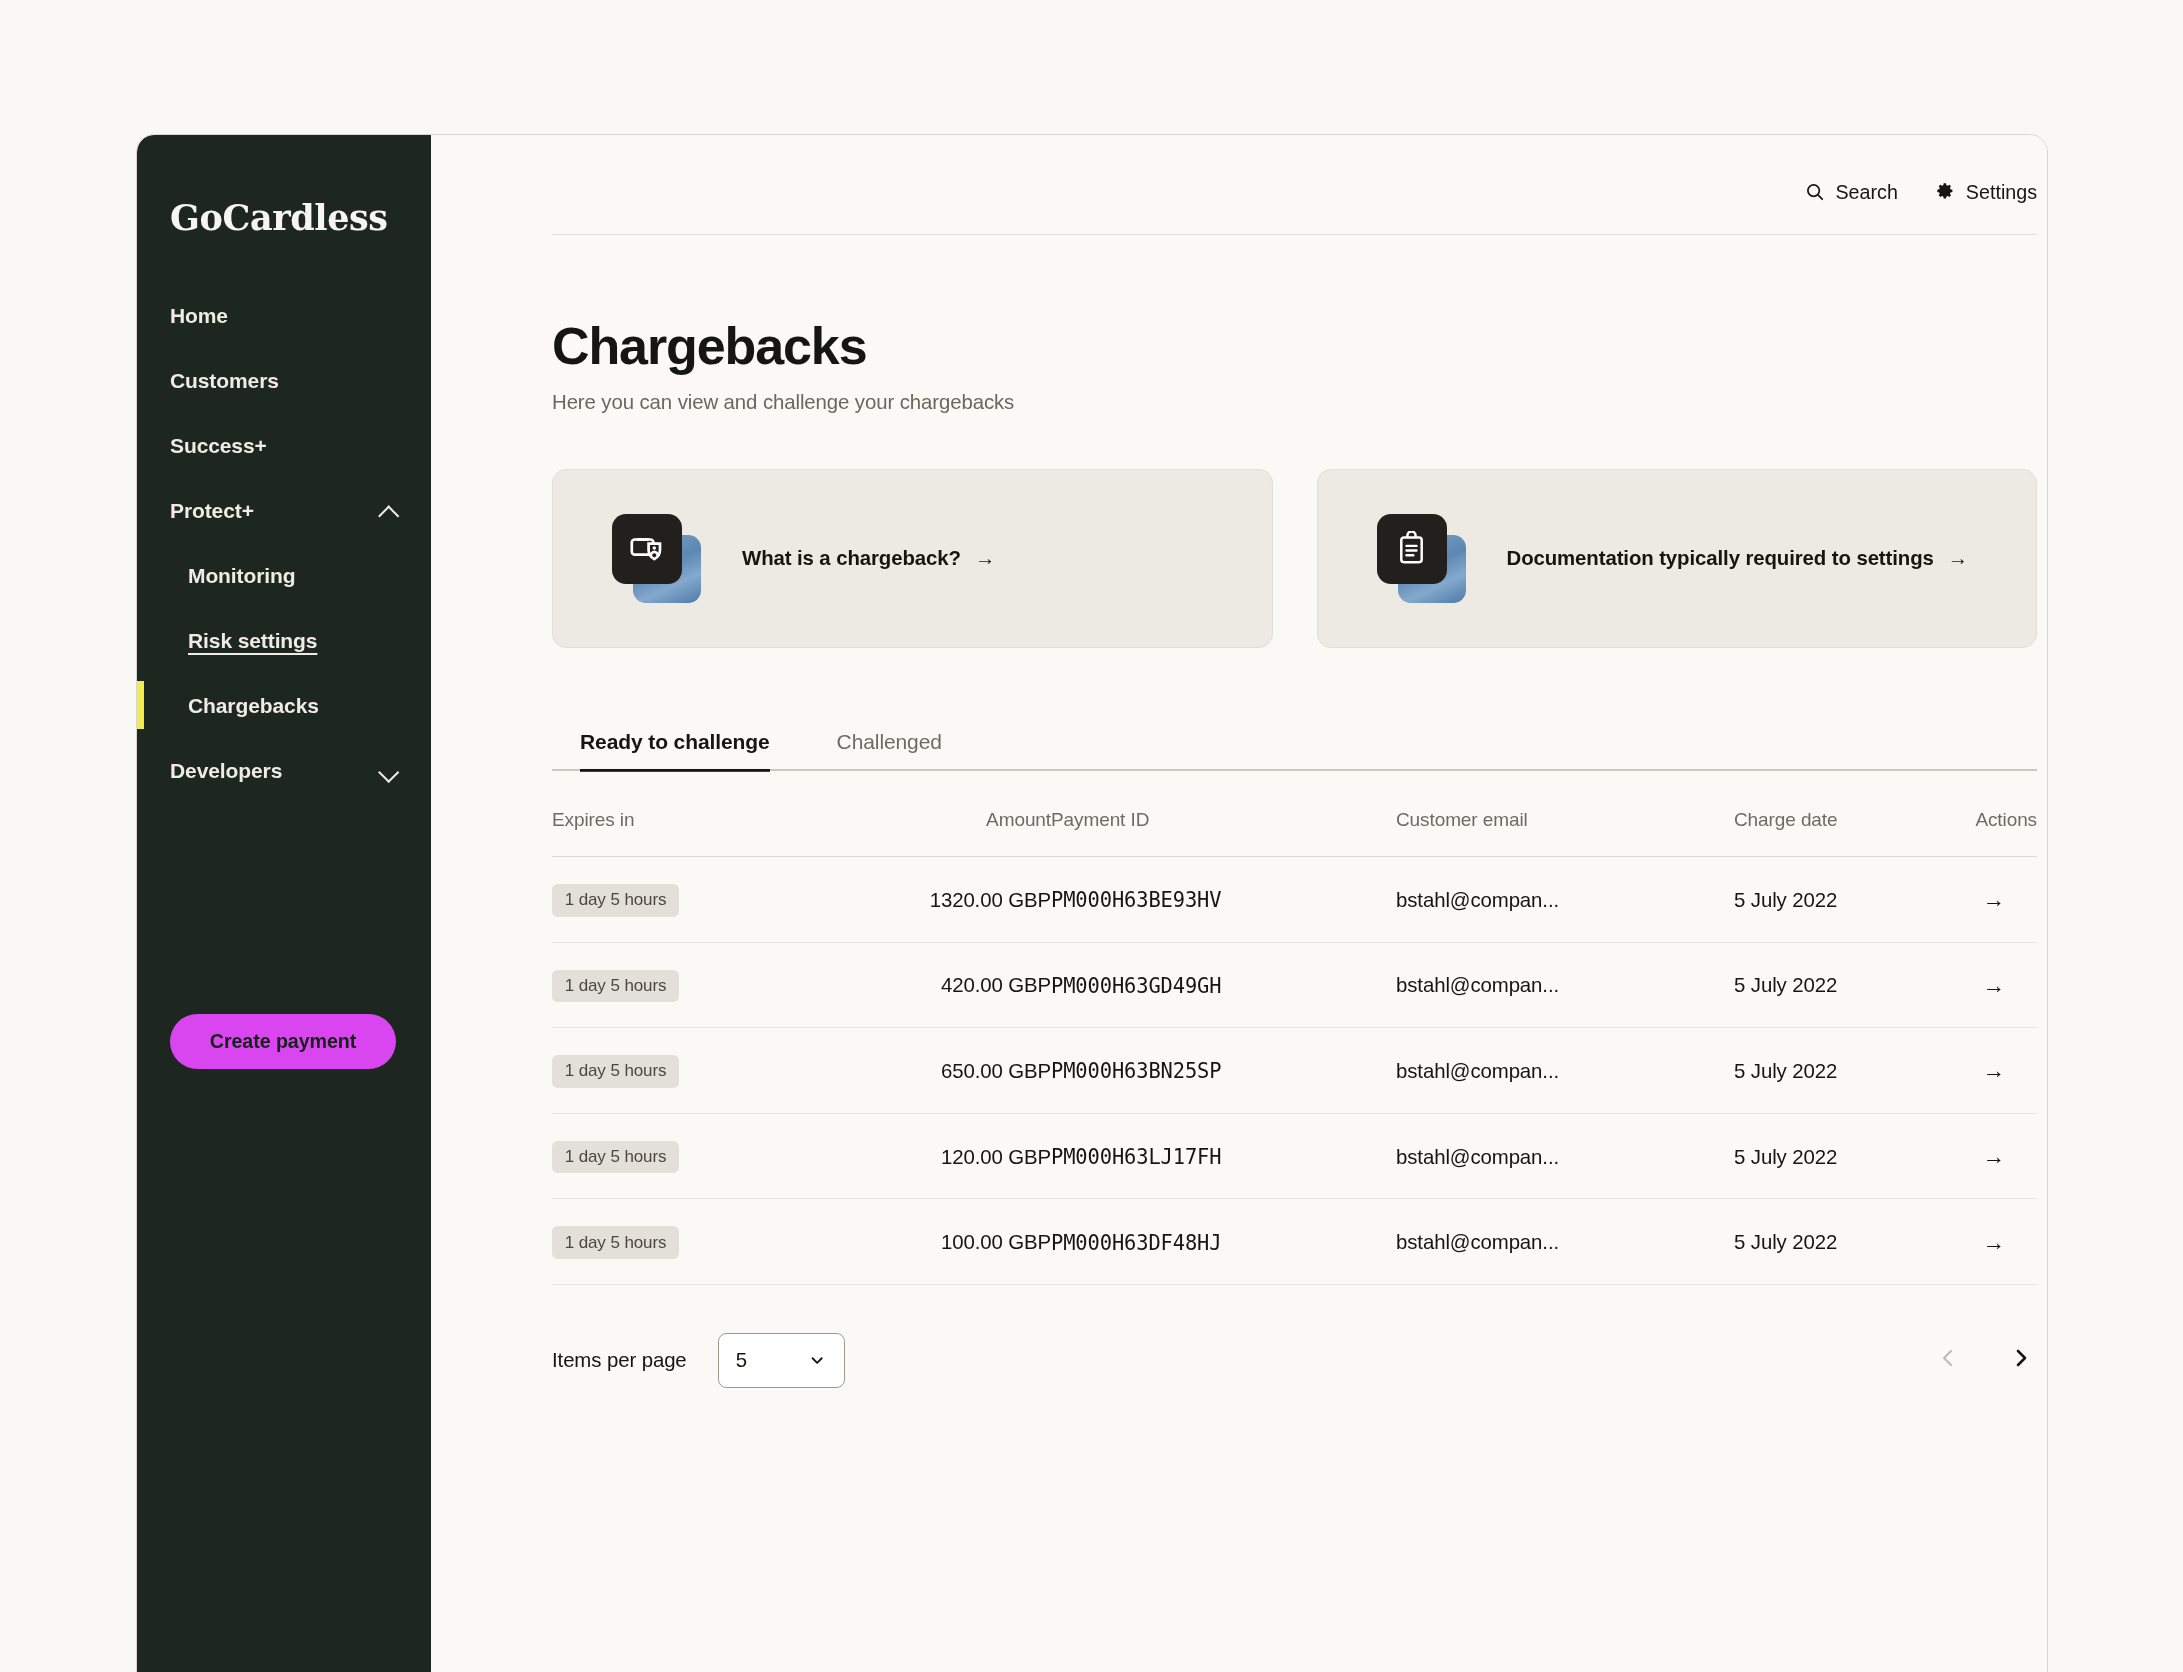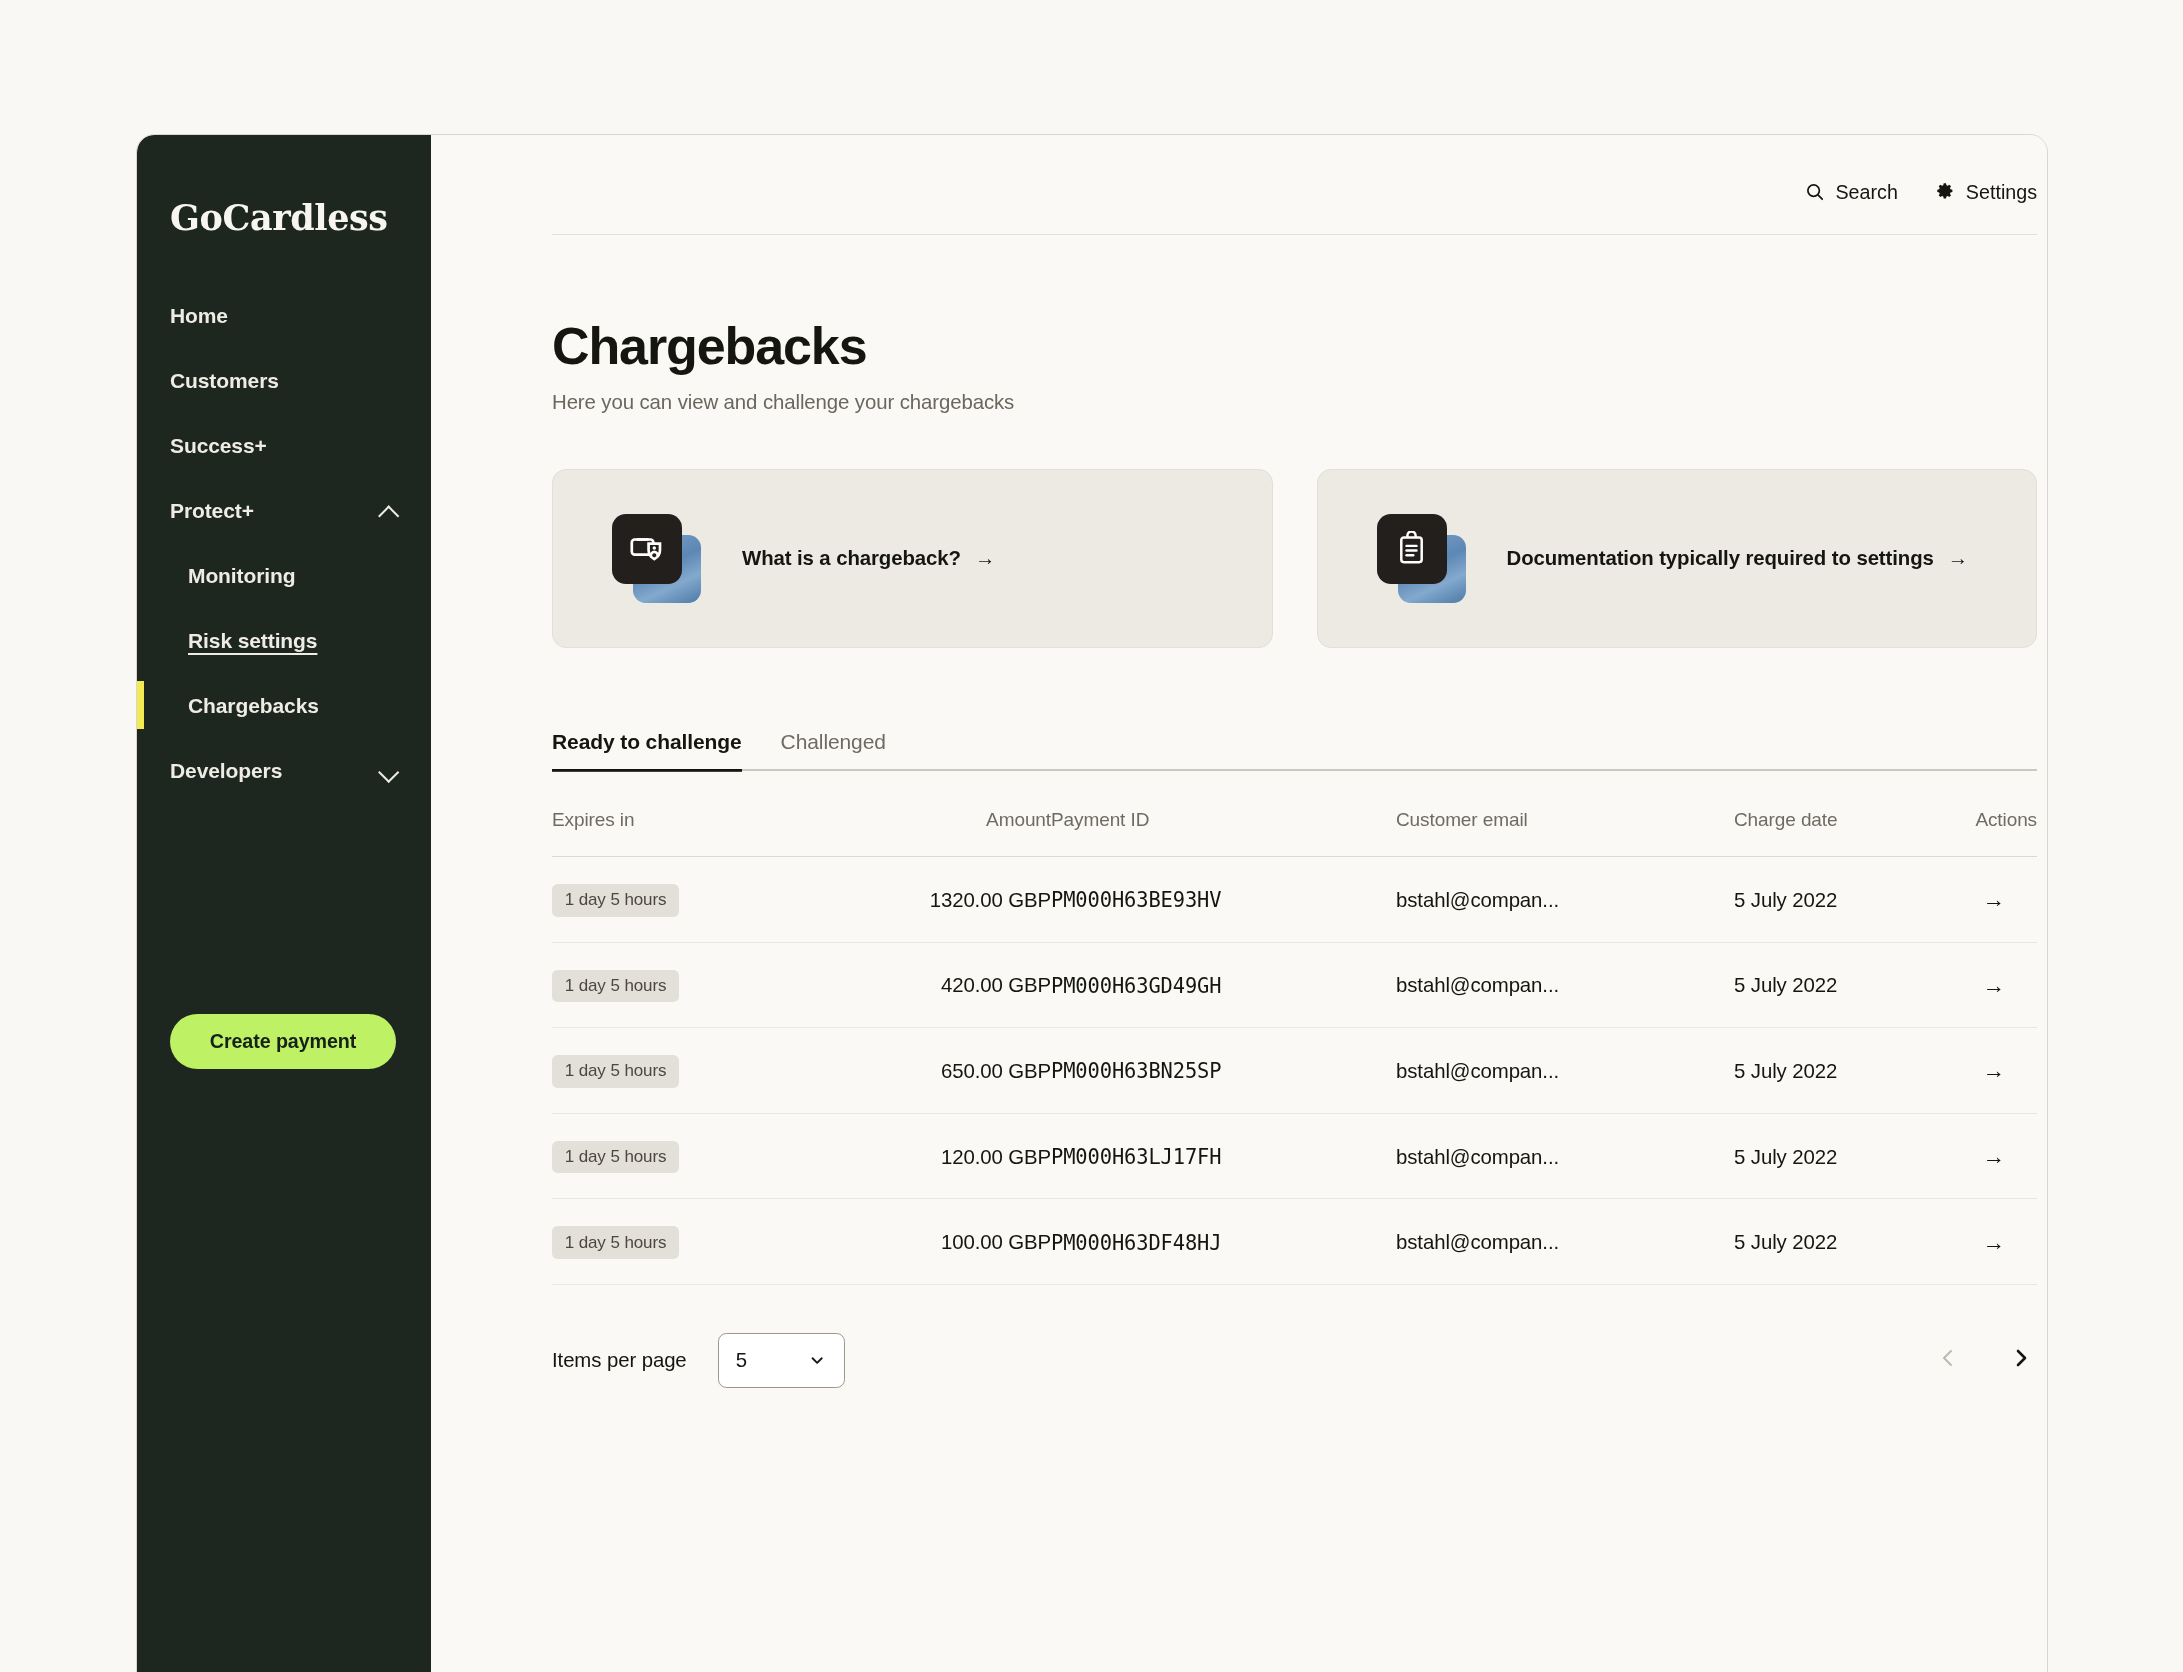--- a/index.html
+++ b/index.html
@@ -91,21 +91,21 @@
     transform: rotate(45deg);
   }
   .chev.up::before { transform: rotate(-135deg); top: 4.2px; }
 
   .create-btn {
     position: absolute;
     left: 33px;
     top: 879px;
     width: 226px;
     height: 55px;
-    background: #bef264;
+    background: #d946ef;
     color: #17201a;
     border: none;
     border-radius: 28px;
     font-family: "Liberation Sans", sans-serif;
     font-size: 19.7px;
     font-weight: 700;
     letter-spacing: -0.1px;
     cursor: pointer;
   }
 
@@ -225,20 +225,21 @@
     border-bottom: 2.1px solid #ccc8c0;
     position: relative;
   }
   .tab {
     font-size: 21px;
     color: #6f6b62;
     padding: 0 0 15.5px 0;
     margin-right: 39px;
     cursor: pointer;
     letter-spacing: -0.1px;
+    margin-left: 28px;
   }
   .tab.active {
     color: #14160f;
     font-weight: 700;
     box-shadow: 0 2.8px 0 0 #14160f;
   }
 
   
   table.cb {
     width: 100%;

